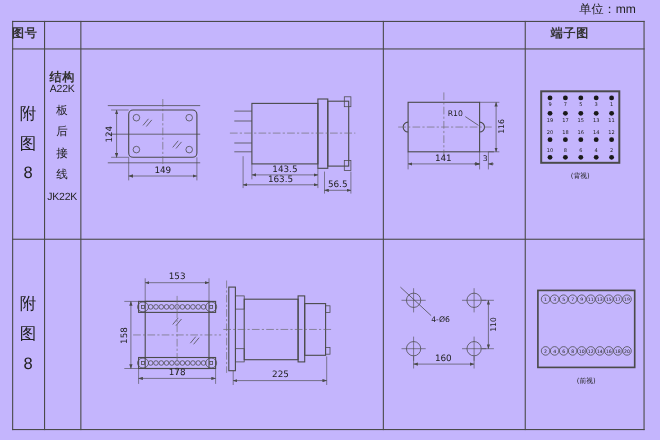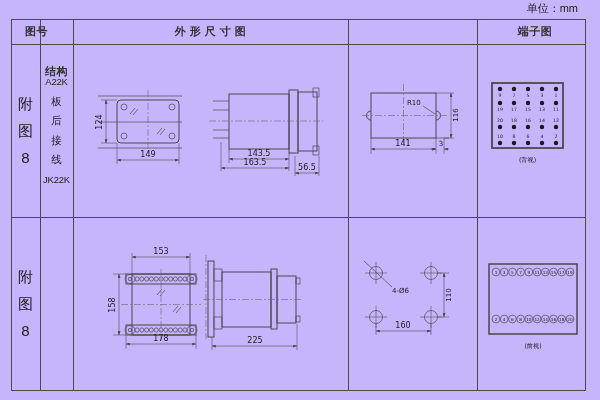--- a/index.html
+++ b/index.html
@@ -41,24 +41,23 @@
   <div class="line hline" style="left:11px;top:44px;width:575px;"></div>
   <div class="line hline" style="left:11px;top:217px;width:575px;"></div>
   <div class="line hline" style="left:11px;top:390px;width:575px;"></div>
   <div class="line vline" style="left:11px;top:19px;height:372px;"></div>
   <div class="line vline" style="left:40px;top:19px;height:372px;"></div>
   <div class="line vline" style="left:73px;top:19px;height:372px;"></div>
   <div class="line vline" style="left:348px;top:19px;height:372px;"></div>
   <div class="line vline" style="left:477px;top:19px;height:372px;"></div>
   <div class="line vline" style="left:585px;top:19px;height:372px;"></div>
 
-  <div class="hcell" style="left:22px;width:29px;">图号</div>
+  <div class="hcell" style="left:8px;width:29px;">图号</div>
   <div class="hcell" style="left:40px;width:33px;margin-top:40px;">结构</div>
-  <div class="hcell" style="left:73px;width:275px;">外 形 尺 寸 图</div>
-  <div class="hcell" style="left:481px;width:108px;">端子图</div>
+  <div class="hcell" style="left:464px;width:108px;">端子图</div>
 
   <div class="cellbox" style="left:11px;top:44px;width:29px;height:173px;">
     <div class="vtext">附图8</div>
   </div>
   <div class="cellbox" style="left:40px;top:44px;width:33px;height:173px;">
     <div class="structstack">
       <span class="model">A22K</span>
       <span class="wiring">板后接线</span>
       <span class="model">JK22K</span>
     </div>

